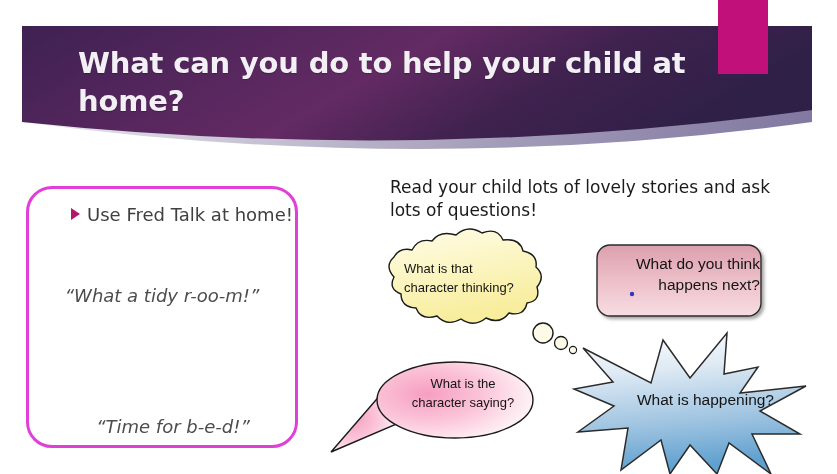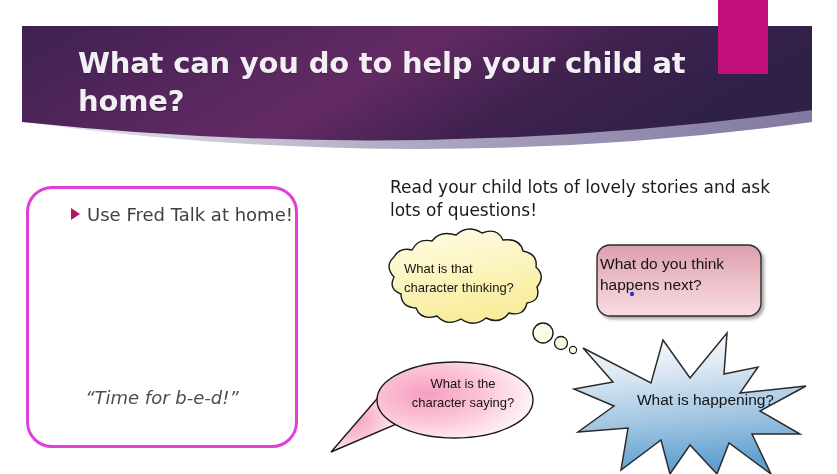--- a/index.html
+++ b/index.html
@@ -74,21 +74,21 @@
     left: 0;
     width: 100%;
     text-align: center;
     color: #4d4d4d;
     font-family: "DejaVu Sans", sans-serif;
     font-style: italic;
     font-size: 18px;
   }
   #fred-phrase-0 { top: 96px; }
   #fred-phrase-1 { top: 155px; }
-  #fred-phrase-2 { top: 198px; }
+  #fred-phrase-2 { top: 227px; padding-left: 11px; }
 
   
   #read-intro {
     position: absolute;
     left: 390px;
     top: 176px;
     width: 390px;
     text-align: left;
     color: #1a1a1a;
     font-family: "DejaVu Sans", sans-serif;
@@ -112,21 +112,21 @@
     line-height: 19px;
   }
   #thinking-text {
     left: 404px; top: 259px;
     width: 120px;
     text-align: left;
   }
   #next-text {
     left: 600px; top: 253px;
     width: 160px;
-    text-align: left;
+    text-align: right;
     font-size: 15.5px;
     line-height: 21px;
   }
   #saying-text {
     left: 408px; top: 374px;
     width: 110px;
     text-align: center;
   }
   #happening-text {
     left: 604px; top: 390px;
@@ -162,20 +162,21 @@
     <rect x="718" y="0" width="50" height="74" fill="#c2107a"></rect>
   </svg>
 
   <div id="page-title">What can you do to help your child at home?</div>
 </div>
 
 <div id="fred-talk-box">
   <div id="fred-talk-heading-row">
     <span id="bullet-triangle"></span><span>Use Fred Talk at home!</span>
   </div>
+  <div class="fred-phrase" id="fred-phrase-0">“What a tidy r-oo-m!”</div>
   <div class="fred-phrase" id="fred-phrase-2">“Time for b-e-d!”</div>
 </div>
 
 <div id="read-intro">Read your child lots of lovely stories and ask lots of questions!</div>
 
 <svg id="shape-layer" width="837" height="474" viewBox="0 0 837 474">
   <defs>
     <linearGradient id="cloudGrad" x1="0" y1="0" x2="0.3" y2="1">
       <stop offset="0%" stop-color="#fffde8"></stop>
       <stop offset="100%" stop-color="#f8ed9c"></stop>

